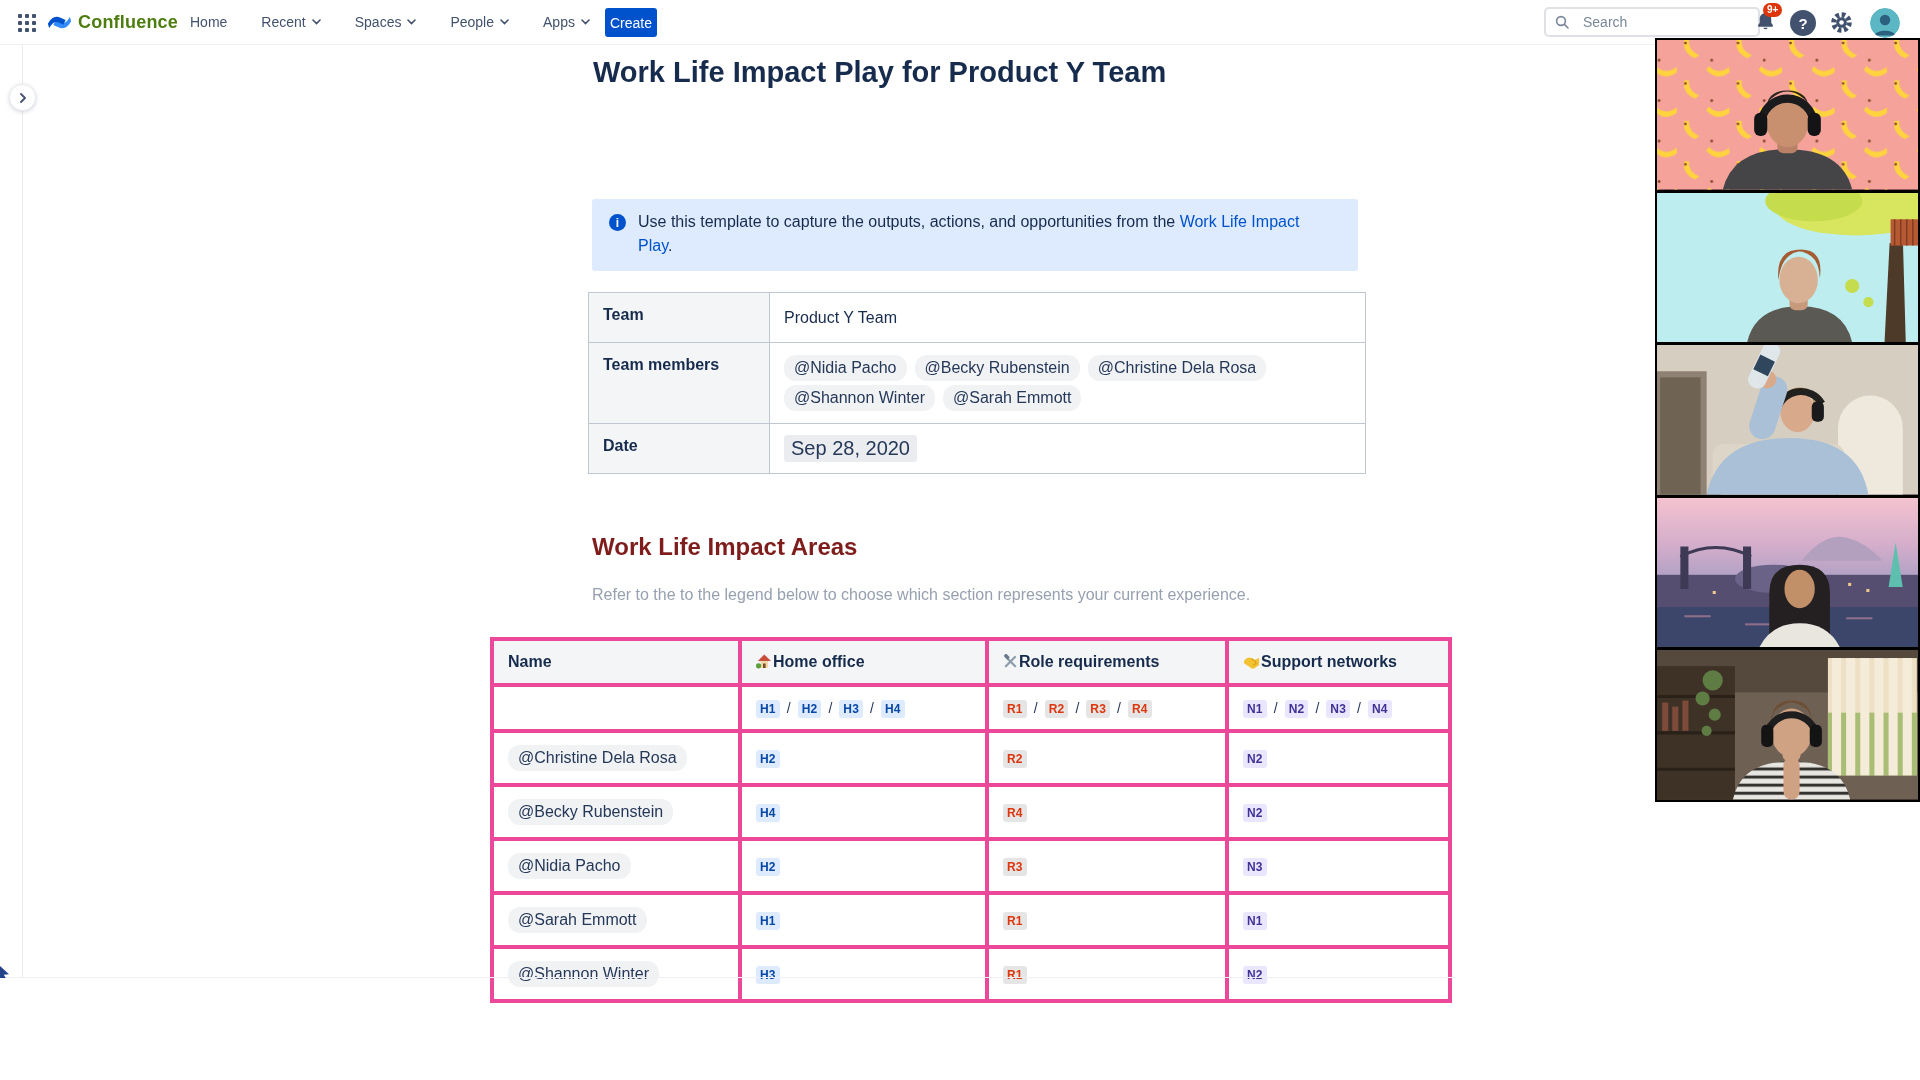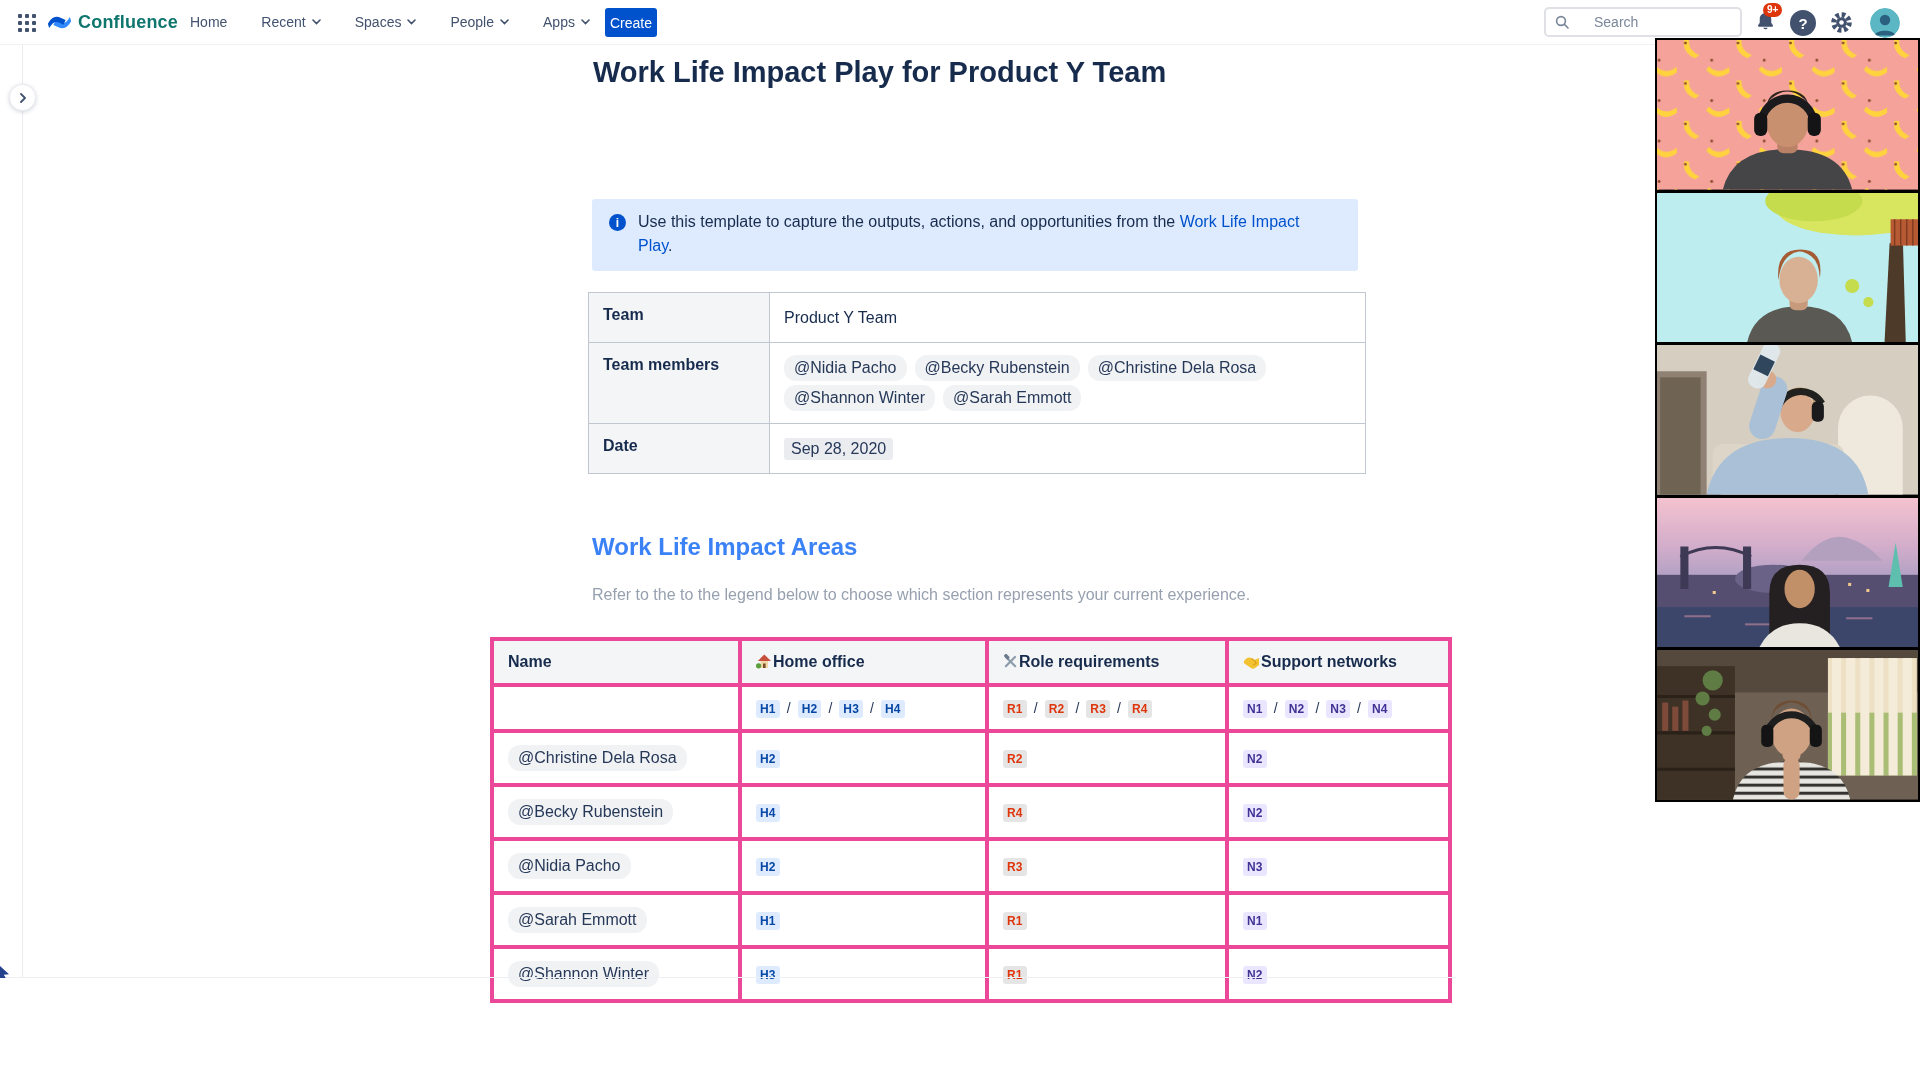--- a/index.html
+++ b/index.html
@@ -7,25 +7,25 @@
     width:1920px;height:1080px;position:relative;overflow:hidden;
     background:#fff;color:#172B4D;
     font-family:"Liberation Sans",sans-serif;
   }
   
   .topnav{position:absolute;left:0;top:0;width:1920px;height:44px;background:#fff;border-bottom:1px solid #F0F1F3;z-index:5}
   .grid-btn{position:absolute;left:16px;top:12px;width:22px;height:22px;border:none;background:transparent;padding:2px;cursor:pointer}
   .grid-btn .g{display:grid;grid-template-columns:repeat(3,4px);grid-auto-rows:4px;gap:3px}
   .grid-btn .g i{background:#42526E;border-radius:1px}
   .brand{position:absolute;left:48px;top:8px;height:28px;display:flex;align-items:center;gap:7px;cursor:pointer}
-  .brand .word{font-size:18px;font-weight:600;color:#0f766e;letter-spacing:.2px}
+  .brand .word{font-size:18px;font-weight:600;color:#4d7c0f;letter-spacing:.2px}
   .menu{position:absolute;left:190px;top:0;height:44px;display:flex;align-items:center;gap:34px}
   .menu-item{display:flex;align-items:center;gap:6px;font-size:14px;color:#42526E;cursor:pointer;white-space:nowrap}
   .create-btn{position:absolute;left:605px;top:8px;height:29px;padding:0 5px;background:#0052CC;color:#fff;border:none;border-radius:3px;font-size:14px;font-weight:500;font-family:inherit;cursor:pointer}
-  .search-box{position:absolute;left:1544px;top:7px;width:198px;height:30px;border:2px solid #DFE1E6;border-radius:5px;background:#fff;display:flex;align-items:center;gap:23px;padding:0 9px;box-sizing:border-box}
+  .search-box{position:absolute;left:1544px;top:7px;width:216px;height:30px;border:2px solid #DFE1E6;border-radius:5px;background:#fff;display:flex;align-items:center;gap:12px;padding:0 9px;box-sizing:border-box}
   .search-box input{border:none;outline:none;flex:1;font-size:14px;color:#344563;font-family:inherit;background:transparent;min-width:0}
   .search-box input::placeholder{color:#7A869A}
   .icon-btn{position:absolute;top:10px;width:26px;height:26px;border:none;background:transparent;padding:0;cursor:pointer}
   .bell-btn{left:1752px}
   .badge{position:absolute;left:11px;top:-7px;background:#DE350B;color:#fff;font-size:10px;font-weight:700;line-height:12px;padding:1px 4px;border-radius:8px}
   .help-btn{left:1790px;background:#42526E;border-radius:50%;color:#fff;font-size:15px;font-weight:700;display:flex;align-items:center;justify-content:center}
   .gear-btn{left:1828px}
   .avatar{position:absolute;left:1870px;top:8px;width:30px;height:30px;border-radius:50%;border:none;padding:0;overflow:hidden;cursor:pointer;background:transparent}
   
   .rail-line{position:absolute;left:22px;top:44px;width:1px;height:933px;background:#EBECF0}
@@ -35,22 +35,22 @@
   .info-panel{position:absolute;left:592px;top:199px;width:766px;box-sizing:border-box;background:#DEEBFF;border-radius:3px;padding:11px 24px 13px 46px;font-size:16px;line-height:24px;color:#172B4D}
   .info-icon{position:absolute;left:17px;top:15px;width:17px;height:17px;border-radius:50%;background:#0052CC;color:#fff;font-size:12px;font-weight:700;display:flex;align-items:center;justify-content:center}
   .info-panel a{color:#0052CC;text-decoration:none;cursor:pointer}
   table{border-collapse:collapse}
   .team-table{position:absolute;left:588px;top:292px;width:778px;table-layout:fixed}
   .team-table th,.team-table td{border:1px solid #C1C7D0;font-size:16px;text-align:left;vertical-align:middle;padding:10px 14px;color:#172B4D}
   .team-table th{width:152px;background:#F4F5F7;font-weight:700;vertical-align:top;padding-top:13px}
   .team-table .h-row{height:26px}
   .members-wrap{max-width:560px}
   .pill{display:inline-block;background:#F1F2F4;color:#253858;border-radius:12px;padding:2px 10px;margin:2px 8px 2px 0;font-size:16px;line-height:22px;cursor:pointer}
-  .date-loz{display:inline-block;background:#EBECF0;color:#253858;border-radius:3px;padding:2px 7px;font-size:16px}
-  .section-h{position:absolute;left:592px;top:533px;margin:0;font-size:24px;font-weight:700;color:#3b82f6}
+  .date-loz{display:inline-block;background:#EBECF0;color:#253858;border-radius:3px;padding:2px 7px;font-size:20px}
+  .section-h{position:absolute;left:592px;top:533px;margin:0;font-size:24px;font-weight:700;color:#7f1d1d}
   .subtitle{position:absolute;left:592px;top:586px;margin:0;font-size:16px;color:#97A0AF}
   .impact-table{position:absolute;left:490px;top:637px;width:958px;table-layout:fixed}
   .impact-table th,.impact-table td{border:4px solid #ec4899;padding:10px 14px;font-size:16px;text-align:left;vertical-align:middle;color:#172B4D}
   .impact-table thead th{background:#F4F5F7;font-weight:700;height:22px}
   .impact-table thead svg{vertical-align:-2px;margin-right:1px}
   .legend-row td{height:24px}
   .impact-table tbody td{height:22px}
   .loz{display:inline-block;font-size:12px;font-weight:700;line-height:14px;padding:2px 4px;border-radius:3px;letter-spacing:.2px}
   .loz-h{background:#DEEBFF;color:#0747A6}
   .loz-r{background:#e5e5e5;color:#DE350B}

